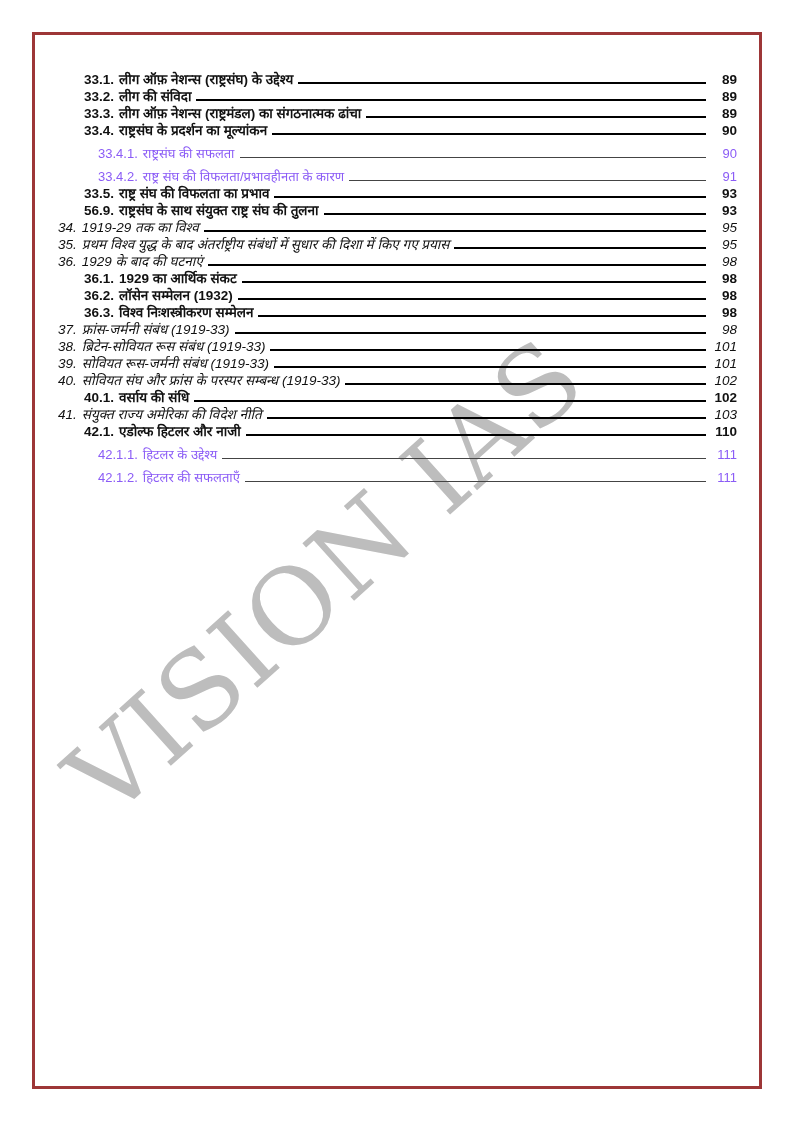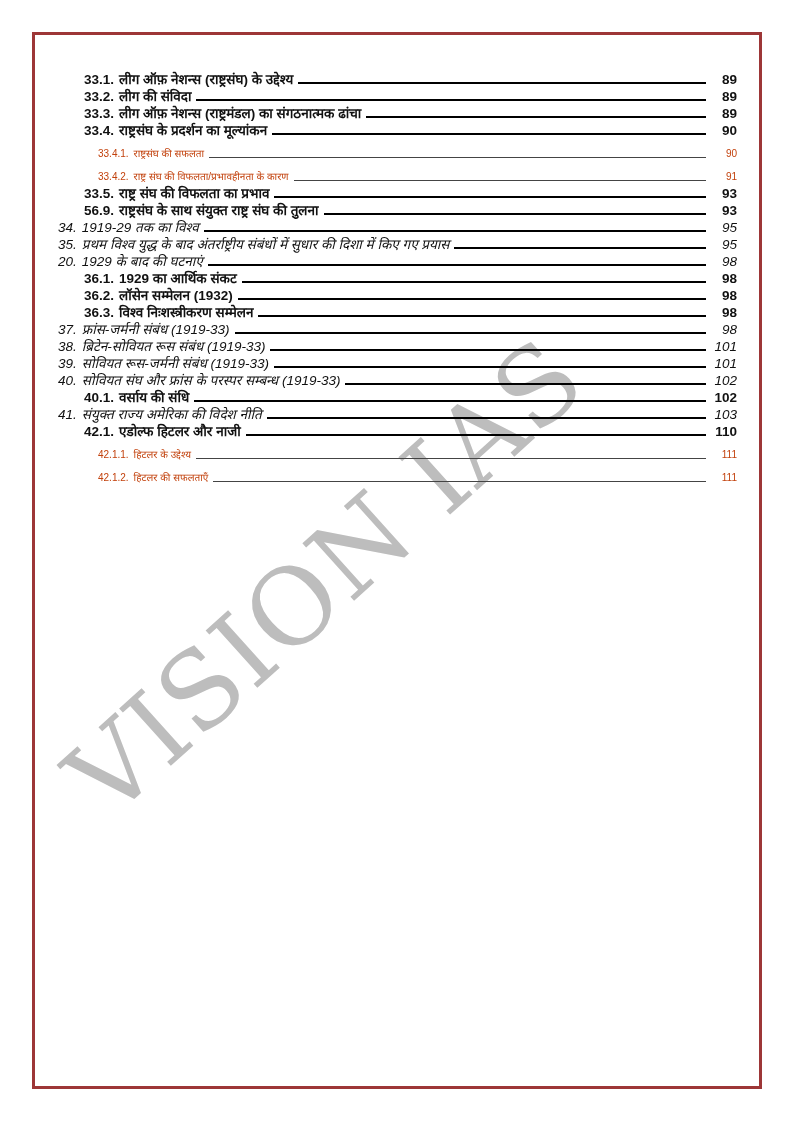--- a/index.html
+++ b/index.html
@@ -57,24 +57,24 @@
   .row.l1 {
     font-weight: normal;
     font-style: italic;
   }
   .row.l2 {
     font-weight: bold;
     margin-left: 26px;
   }
   .row.l3 {
     font-weight: normal;
-    font-size: 10px;
+    font-size: 13px;
     margin-left: 40px;
     margin-top: 8px;
-    color: #c2410c;
+    color: #8b5cf6;
   }
   .txt { white-space: nowrap; flex-shrink: 0; }
   .num { margin-right: 5px; }
   .leader {
     flex: 1 1 auto;
     min-width: 14px;
     border-bottom: 2px solid #000;
     margin: 0 3px 3px 5px;
     align-self: flex-end;
   }
@@ -148,21 +148,21 @@
     <span class="pg">95</span>
   </div>
 
   <div class="row l1">
     <span class="txt"><span class="num">35.</span><span>प्रथम विश्व युद्ध के बाद अंतर्राष्ट्रीय संबंधों में सुधार की दिशा में किए गए प्रयास</span></span>
     <span class="leader"></span>
     <span class="pg">95</span>
   </div>
 
   <div class="row l1">
-    <span class="txt"><span class="num">20.</span><span>1929 के बाद की घटनाएं</span></span>
+    <span class="txt"><span class="num">36.</span><span>1929 के बाद की घटनाएं</span></span>
     <span class="leader"></span>
     <span class="pg">98</span>
   </div>
 
   <div class="row l2">
     <span class="txt"><span class="num">36.1.</span><span>1929 का आर्थिक संकट</span></span>
     <span class="leader"></span>
     <span class="pg">98</span>
   </div>
 

